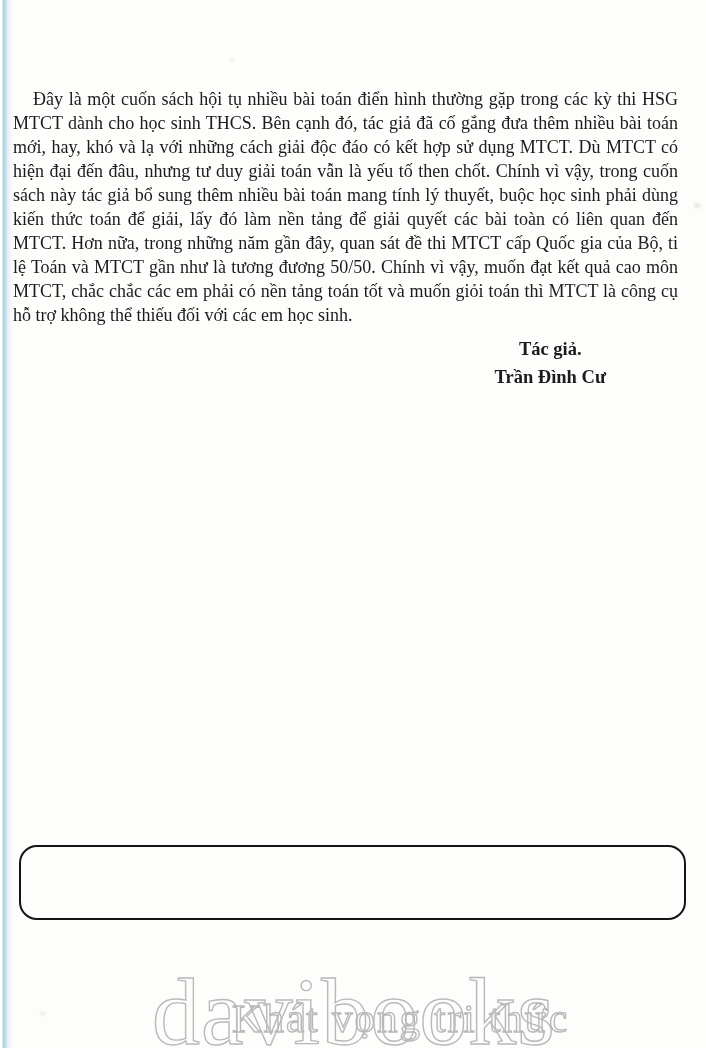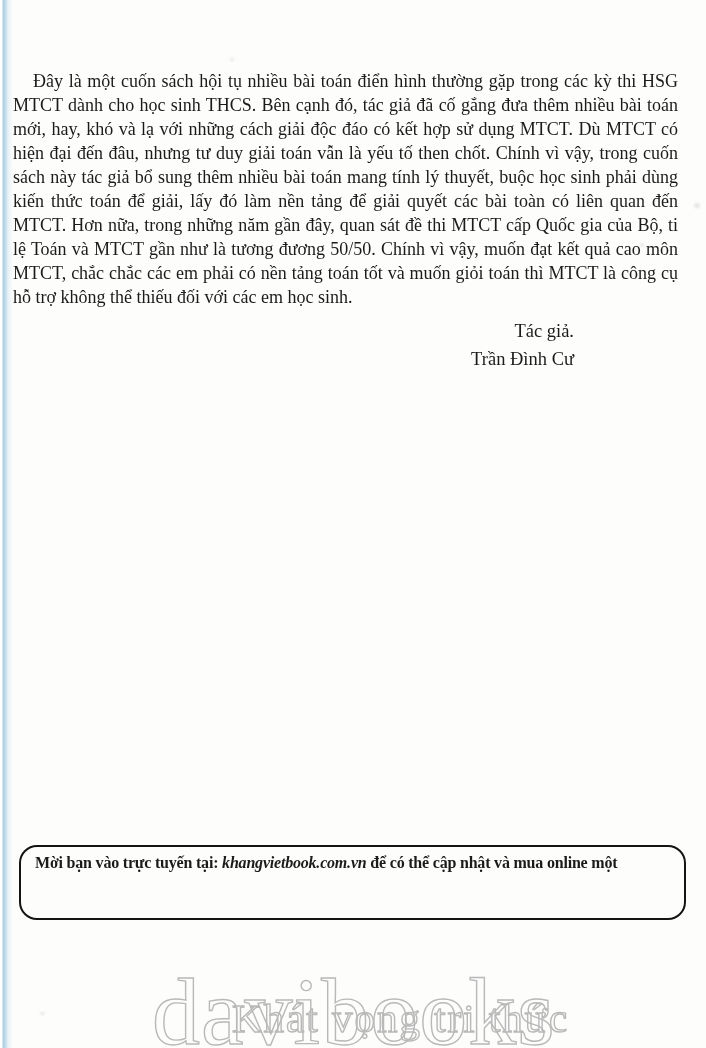--- a/index.html
+++ b/index.html
@@ -16,37 +16,37 @@
   .scan-edge {
     position: absolute; left: 0; top: 0; bottom: 0; width: 14px;
     background: linear-gradient(to right,
       #ffffff 0px, #ffffff 2px,
       #a9cfe2 3px, #bcd9e8 5px,
       #e6f2f8 8px, #fdfdfc 13px);
   }
 
   .text-block {
     position: absolute; left: 13px; top: 0; width: 665px;
-    padding-top: 69px;
+    padding-top: 87px;
   }
   .para {
     margin: 0;
     font-size: 18px; line-height: 24px;
     text-align: justify;
     text-indent: 20px;
     letter-spacing: 0px;
   }
   .para + .para { margin-top: 6px; }
 
   .signature {
-    margin: 10px 104px 0 auto;
+    margin: 10px 72px 0 auto;
     width: max-content;
-    text-align: right;
+    text-align: center;
     font-size: 18.5px; line-height: 24px;
-    font-weight: 400;
+    font-weight: 700;
   }
   .signature .sig-role { margin-bottom: 4px; }
 
   
   .fbox {
     position: absolute; left: 19px; top: 845px;
     width: 667px; height: 75px;
     border: 2.5px solid #141414;
     border-radius: 18px;
     box-sizing: border-box;
@@ -100,23 +100,20 @@
 <div class="text-block">
   <p class="para">Đây là một cuốn sách hội tụ nhiều bài toán điển hình thường gặp trong các kỳ thi HSG MTCT dành cho học sinh THCS. Bên cạnh đó, tác giả đã cố gắng đưa thêm nhiều bài toán mới, hay, khó và lạ với những cách giải độc đáo có kết hợp sử dụng MTCT. Dù MTCT có hiện đại đến đâu, nhưng tư duy giải toán vẫn là yếu tố then chốt. Chính vì vậy, trong cuốn sách này tác giả bổ sung thêm nhiều bài toán mang tính lý thuyết, buộc học sinh phải dùng kiến thức toán để giải, lấy đó làm nền tảng để giải quyết các bài toàn có liên quan đến MTCT. Hơn nữa, trong những năm gần đây, quan sát đề thi MTCT cấp Quốc gia của Bộ, ti lệ Toán và MTCT gần như là tương đương 50/50. Chính vì vậy, muốn đạt kết quả cao môn MTCT, chắc chắc các em phải có nền tảng toán tốt và muốn giỏi toán thì MTCT là công cụ hỗ trợ không thể thiếu đối với các em học sinh.</p>
 
   <div class="signature">
     <div class="sig-role">Tác giả.</div>
     <div class="sig-name">Trần Đình Cư</div>
   </div>
 </div>
 
 <div class="fbox">
-  <div class="fbox-line">
-    <span>Mời bạn vào trực tuyến tại: </span><span class="fbox-url">khangvietbook.com.vn</span><span> để có thể cập nhật và mua online một</span>
-  </div>
 </div>
 
 <div class="wm wm-brand">davibooks</div>
 <div class="wm wm-tagline">Khát vọng tri thức</div>
 
 <div class="speck speck-1"></div>
 <div class="speck speck-2"></div>
 <div class="speck speck-3"></div>
 <div class="speck speck-4"></div>
 

